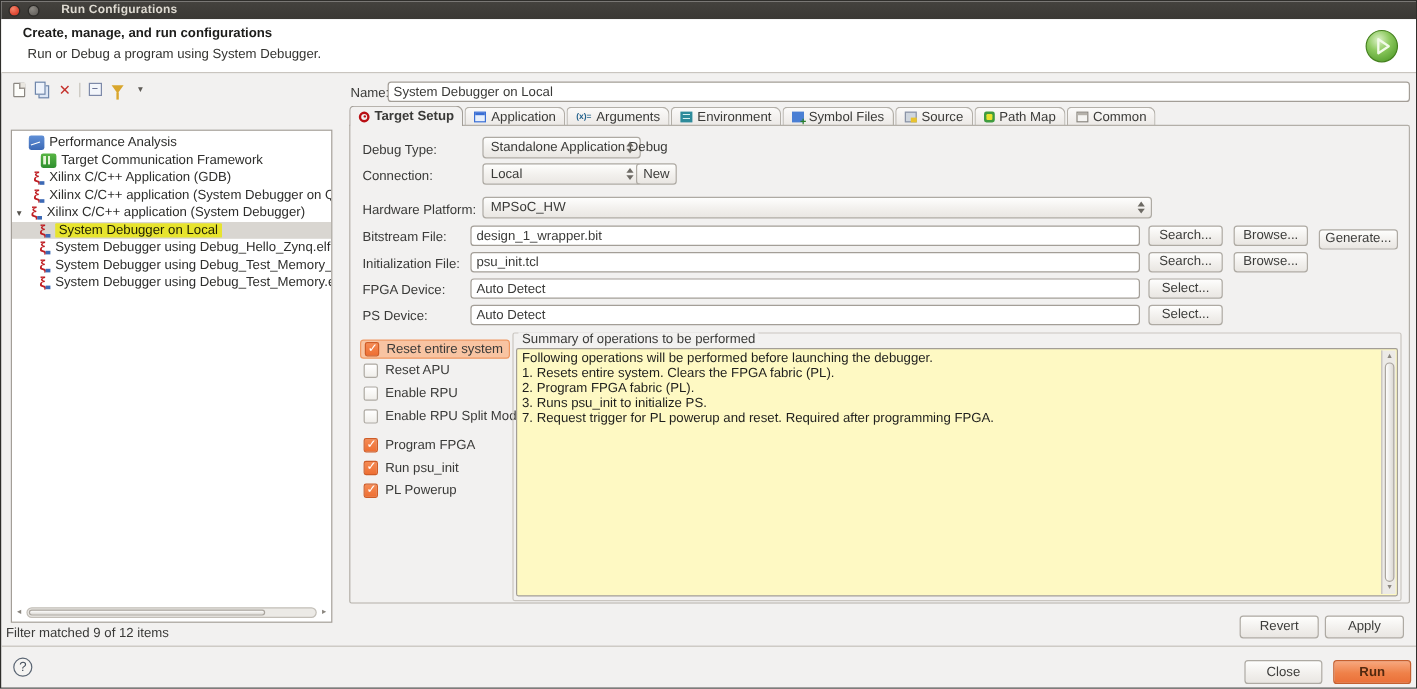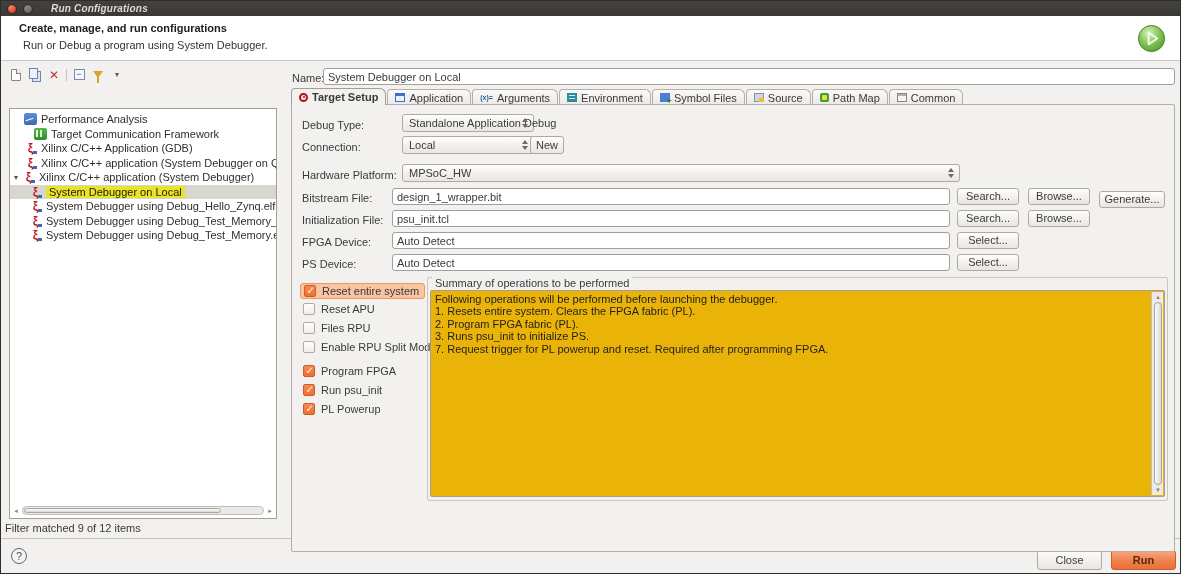--- a/index.html
+++ b/index.html
@@ -5,21 +5,21 @@
   * { margin:0; padding:0; box-sizing:border-box; }
   html,body { width:1181px; height:574px; }
   body { font-family:"Liberation Sans","DejaVu Sans",sans-serif; font-size:11px; color:#3a3a38; }
   .app { position:relative; width:1181px; height:574px; background:#f2f1f0; border:1px solid #2f2e2b; overflow:hidden; }
 
   
   .titlebar { position:absolute; left:0; top:0; width:100%; height:15px; background:linear-gradient(#44423e,#3a3834); display:flex; align-items:center; }
   .winbtn { width:10px; height:10px; border-radius:50%; margin-left:6px; }
   .winbtn.close { background:radial-gradient(circle at 35% 30%, #f4856a, #df4b36 60%, #b33927); border:1px solid #2c2b28; }
   .winbtn.min { background:radial-gradient(circle at 35% 30%, #8d8a84, #6e6b66 60%, #57544f); border:1px solid #2c2b28; }
-  .wintitle { color:#dfdbd2; font-weight:bold; font-size:10px; margin-left:18px; letter-spacing:.2px;font-style:italic; }
+  .wintitle { color:#dfdbd2; font-weight:bold; font-size:10px; margin-left:18px; letter-spacing:.2px; }
 
   
   .header { position:absolute; left:0; top:15px; width:100%; height:45px; background:#ffffff; border-bottom:1px solid #c9c5bf; }
   .header .h-title { position:absolute; left:18px; top:6px; font-weight:bold; color:#1c1c1a; }
   .header .h-sub { position:absolute; left:22px; top:23px; color:#333330; }
   .runbig { position:absolute; right:14px; top:8px; width:29px; height:29px; cursor:pointer; }
 
   
   .ltoolbar { position:absolute; left:8px; top:66px; height:15px; display:flex; align-items:center; gap:5px; }
   .tbicon { width:14px; height:14px; display:flex; align-items:center; justify-content:center; cursor:pointer; }
@@ -63,21 +63,21 @@
   .combo { position:absolute; height:18px; border:1px solid #aeaaa3; border-radius:3px; background:linear-gradient(#fefefd,#f2f0ed 55%,#eae7e3); display:flex; align-items:center; padding:0 18px 0 6px; white-space:nowrap; cursor:pointer;margin-left:10px; }
   .spin { position:absolute; right:5px; top:3px; display:flex; flex-direction:column; align-items:center; }
   .spin::before { content:""; border-left:3px solid transparent; border-right:3px solid transparent; border-bottom:4px solid #6d6a64; margin-bottom:2px; }
   .spin::after { content:""; border-left:3px solid transparent; border-right:3px solid transparent; border-top:4px solid #6d6a64; }
   .gbtn { position:absolute; height:17px; border:1px solid #aeaaa3; border-radius:3px; background:linear-gradient(#fefefd,#f2f0ed 55%,#e9e6e2); color:#3c3c3a; text-align:center; line-height:15px; cursor:pointer; }
 
   .name-field { left:322px; top:67px; width:852px; }
   .tabs { position:absolute; left:290px; top:87px; height:17px; display:flex; align-items:flex-end; }
   .tab { position:relative; height:16px; display:flex; align-items:center; gap:4px; padding:0 7px; border:1px solid #b3afa8; border-bottom:none; border-radius:4px 6px 0 0; background:linear-gradient(#fbfaf9,#ebe8e5); margin-right:1px; cursor:pointer; white-space:nowrap; }
   .tab.active { height:17px; background:#f2f1f0; font-weight:bold; z-index:3; border-color:#a39e97; }
-  .content { position:absolute; left:290px; top:103px; width:884px; height:448px; border:1px solid #b3afa8; border-radius:0 2px 2px 2px; background:#f2f1f0; z-index:1; }
+  .content { position:absolute; left:290px; top:103px; width:884px; height:399px; border:1px solid #b3afa8; border-radius:0 2px 2px 2px; background:#f2f1f0; z-index:1; }
 
   
   .xicon { flex:none; display:inline-block; }
   .ic-target { width:9px; height:9px; border:2px solid #b90f14; border-radius:50%; position:relative; }
   .ic-target::after { content:""; position:absolute; left:1.5px; top:1.5px; width:2px; height:2px; background:#b90f14; border-radius:50%; }
   .ic-app { width:10px; height:9px; border:1px solid #3b6fd4; background:#e8f0fc; }
   .ic-app::before { content:""; display:block; height:2px; background:#3b6fd4; }
   .ic-args { font-size:7px; color:#1f5f8b; font-weight:bold; }
   .ic-env { width:10px; height:9px; background:#2e8b9b; position:relative; }
   .ic-env::after { content:""; position:absolute; left:2px; top:2px; right:2px; height:5px; background:repeating-linear-gradient(#d7f0ef 0 1px,transparent 1px 3px); }
@@ -93,21 +93,21 @@
   
   .chk-row { position:absolute; display:flex; align-items:center; gap:6px; cursor:pointer; }
   .chk { width:12px; height:12px; border:1px solid #aeaaa3; border-radius:2px; background:linear-gradient(#fff,#f0eeea); flex:none; position:relative; }
   .chk.checked { background:linear-gradient(#f58b54,#ee6f33); border-color:#cf5c27; }
   .chk.checked::after { content:"✓"; position:absolute; left:1.5px; top:-1px; color:#fff; font-size:10px; font-weight:bold; }
   .chk-row.focused { background:#f8c4a2; border:1px solid #ef9862; border-radius:3px; padding:1px 5px 1px 3px; }
 
   
   .sumgroup { position:absolute; left:135px; top:172px; width:741px; height:224px; border:1px solid #cac6c0; border-radius:2px; }
   .sumtitle { position:absolute; left:4px; top:-1px; background:#f2f1f0; padding:0 3px; color:#3a3a38; }
-  .sumbox { position:absolute; left:2px; top:12px; right:2px; bottom:3px; background:#eab308; border:1px solid #a39e97; border-radius:2px;padding-left:37px; }
+  .sumbox { position:absolute; left:2px; top:12px; right:2px; bottom:3px; background:#fef9c3; border:1px solid #a39e97; border-radius:2px;padding-left:37px; }
   .sumtext { position:absolute; left:4px; top:2px; right:16px; line-height:12.4px; color:#1f1f1d; }
   .vscroll { position:absolute; right:1px; top:1px; bottom:1px; width:12px; background:#eceae6; border-left:1px solid #c2beb7; }
   .vs-arrow { position:absolute; left:2px; width:8px; height:8px; color:#8a867f; font-size:6px; line-height:8px; text-align:center; cursor:pointer; }
   .vs-thumb { position:absolute; left:1.5px; top:10px; bottom:10px; width:8px; background:linear-gradient(90deg,#fdfdfc,#dcd9d4); border:1px solid #aaa59e; border-radius:4px; cursor:grab; }
 
   
   .footline { position:absolute; left:0; top:537px; width:100%; border-top:1px solid #c5c1bb; }
   .helpbtn { position:absolute; left:10px; top:547px; width:16px; height:16px; border:1px solid #5b6674; border-radius:50%; color:#45505e; font-size:11px; line-height:14px; text-align:center; cursor:pointer; background:#f5f4f2; }
   .btn-close { left:1036px; top:549px; width:65px; height:20px; line-height:18px; }
   .btn-run-main { left:1110px; top:549px; width:65px; height:20px; line-height:18px; background:linear-gradient(#f7a87f,#ef8149 55%,#ea7038); border-color:#c55f2e; color:#53290f; font-weight:bold; }
@@ -305,21 +305,21 @@
     <div class="chk-row focused" style="left:8px; top:178px;">
       <span class="chk checked"></span>
       <span>Reset entire system</span>
     </div>
     <div class="chk-row" style="left:11px; top:198px;">
       <span class="chk"></span>
       <span>Reset APU</span>
     </div>
     <div class="chk-row" style="left:11px; top:217px;">
       <span class="chk"></span>
-      <span>Files RPU</span>
+      <span>Enable RPU</span>
     </div>
     <div class="chk-row" style="left:11px; top:236px;">
       <span class="chk"></span>
       <span>Enable RPU Split Mode</span>
     </div>
     <div class="chk-row" style="left:11px; top:260px;">
       <span class="chk checked"></span>
       <span>Program FPGA</span>
     </div>
     <div class="chk-row" style="left:11px; top:279px;">

